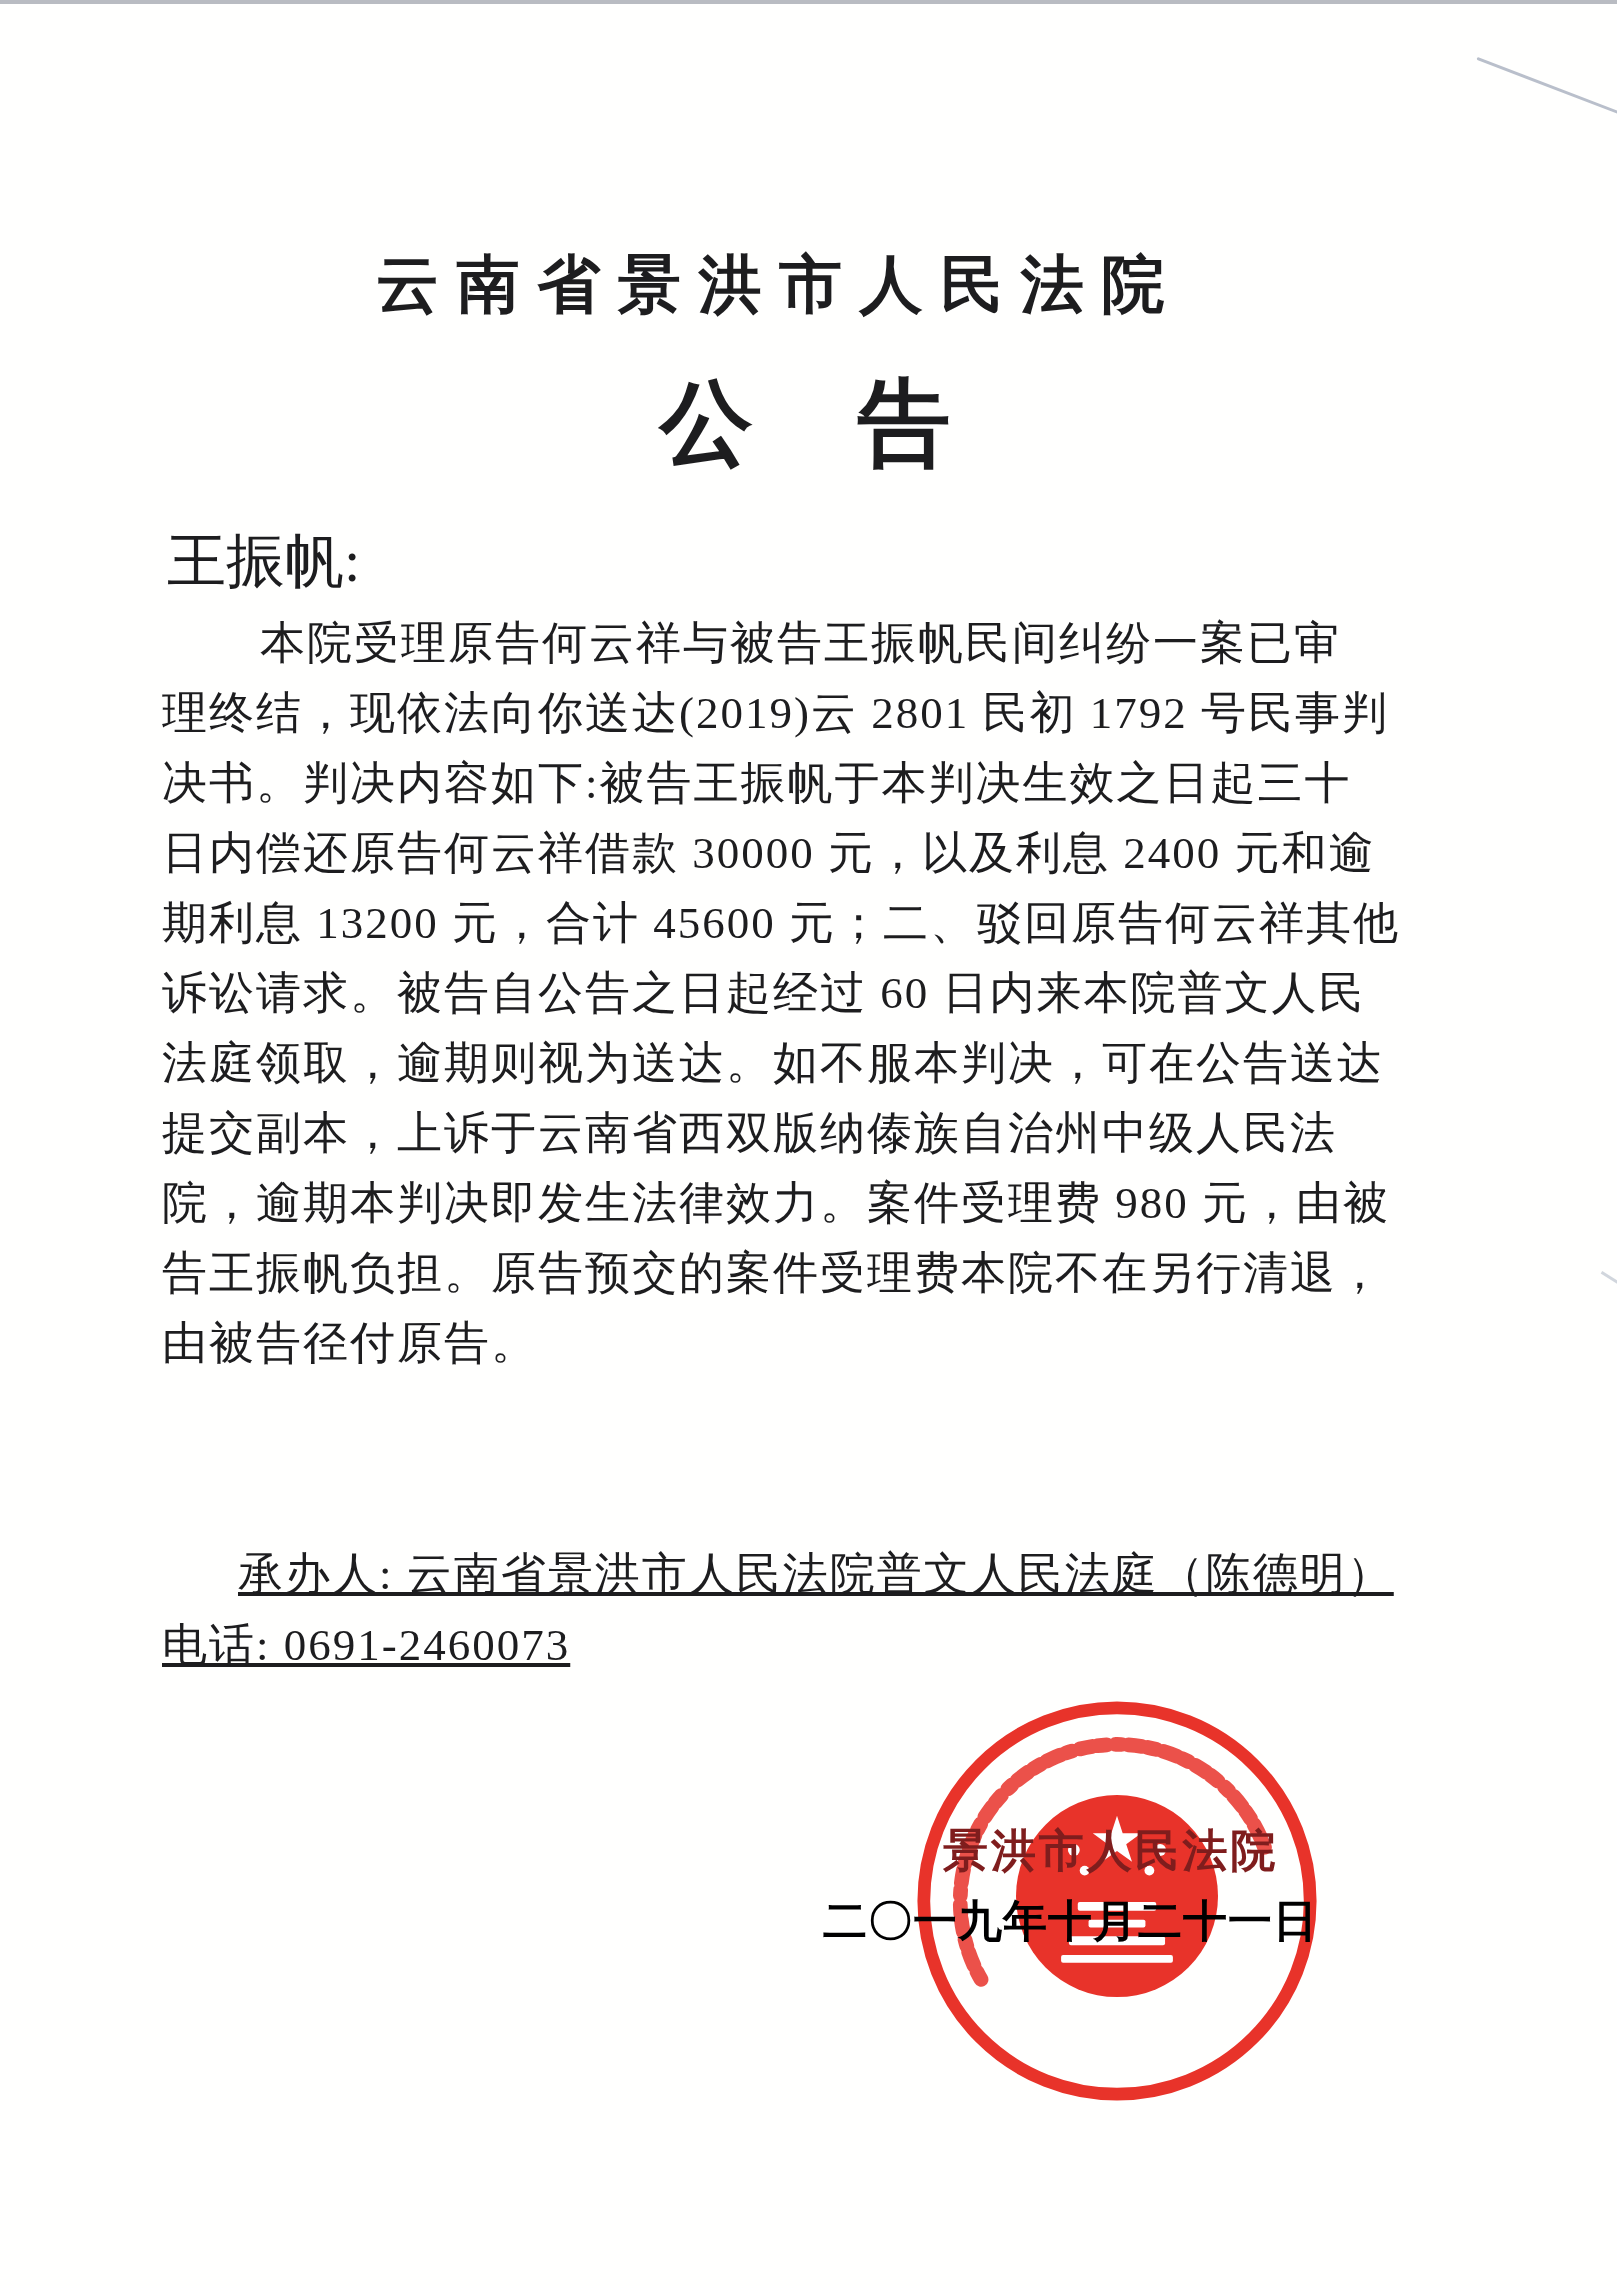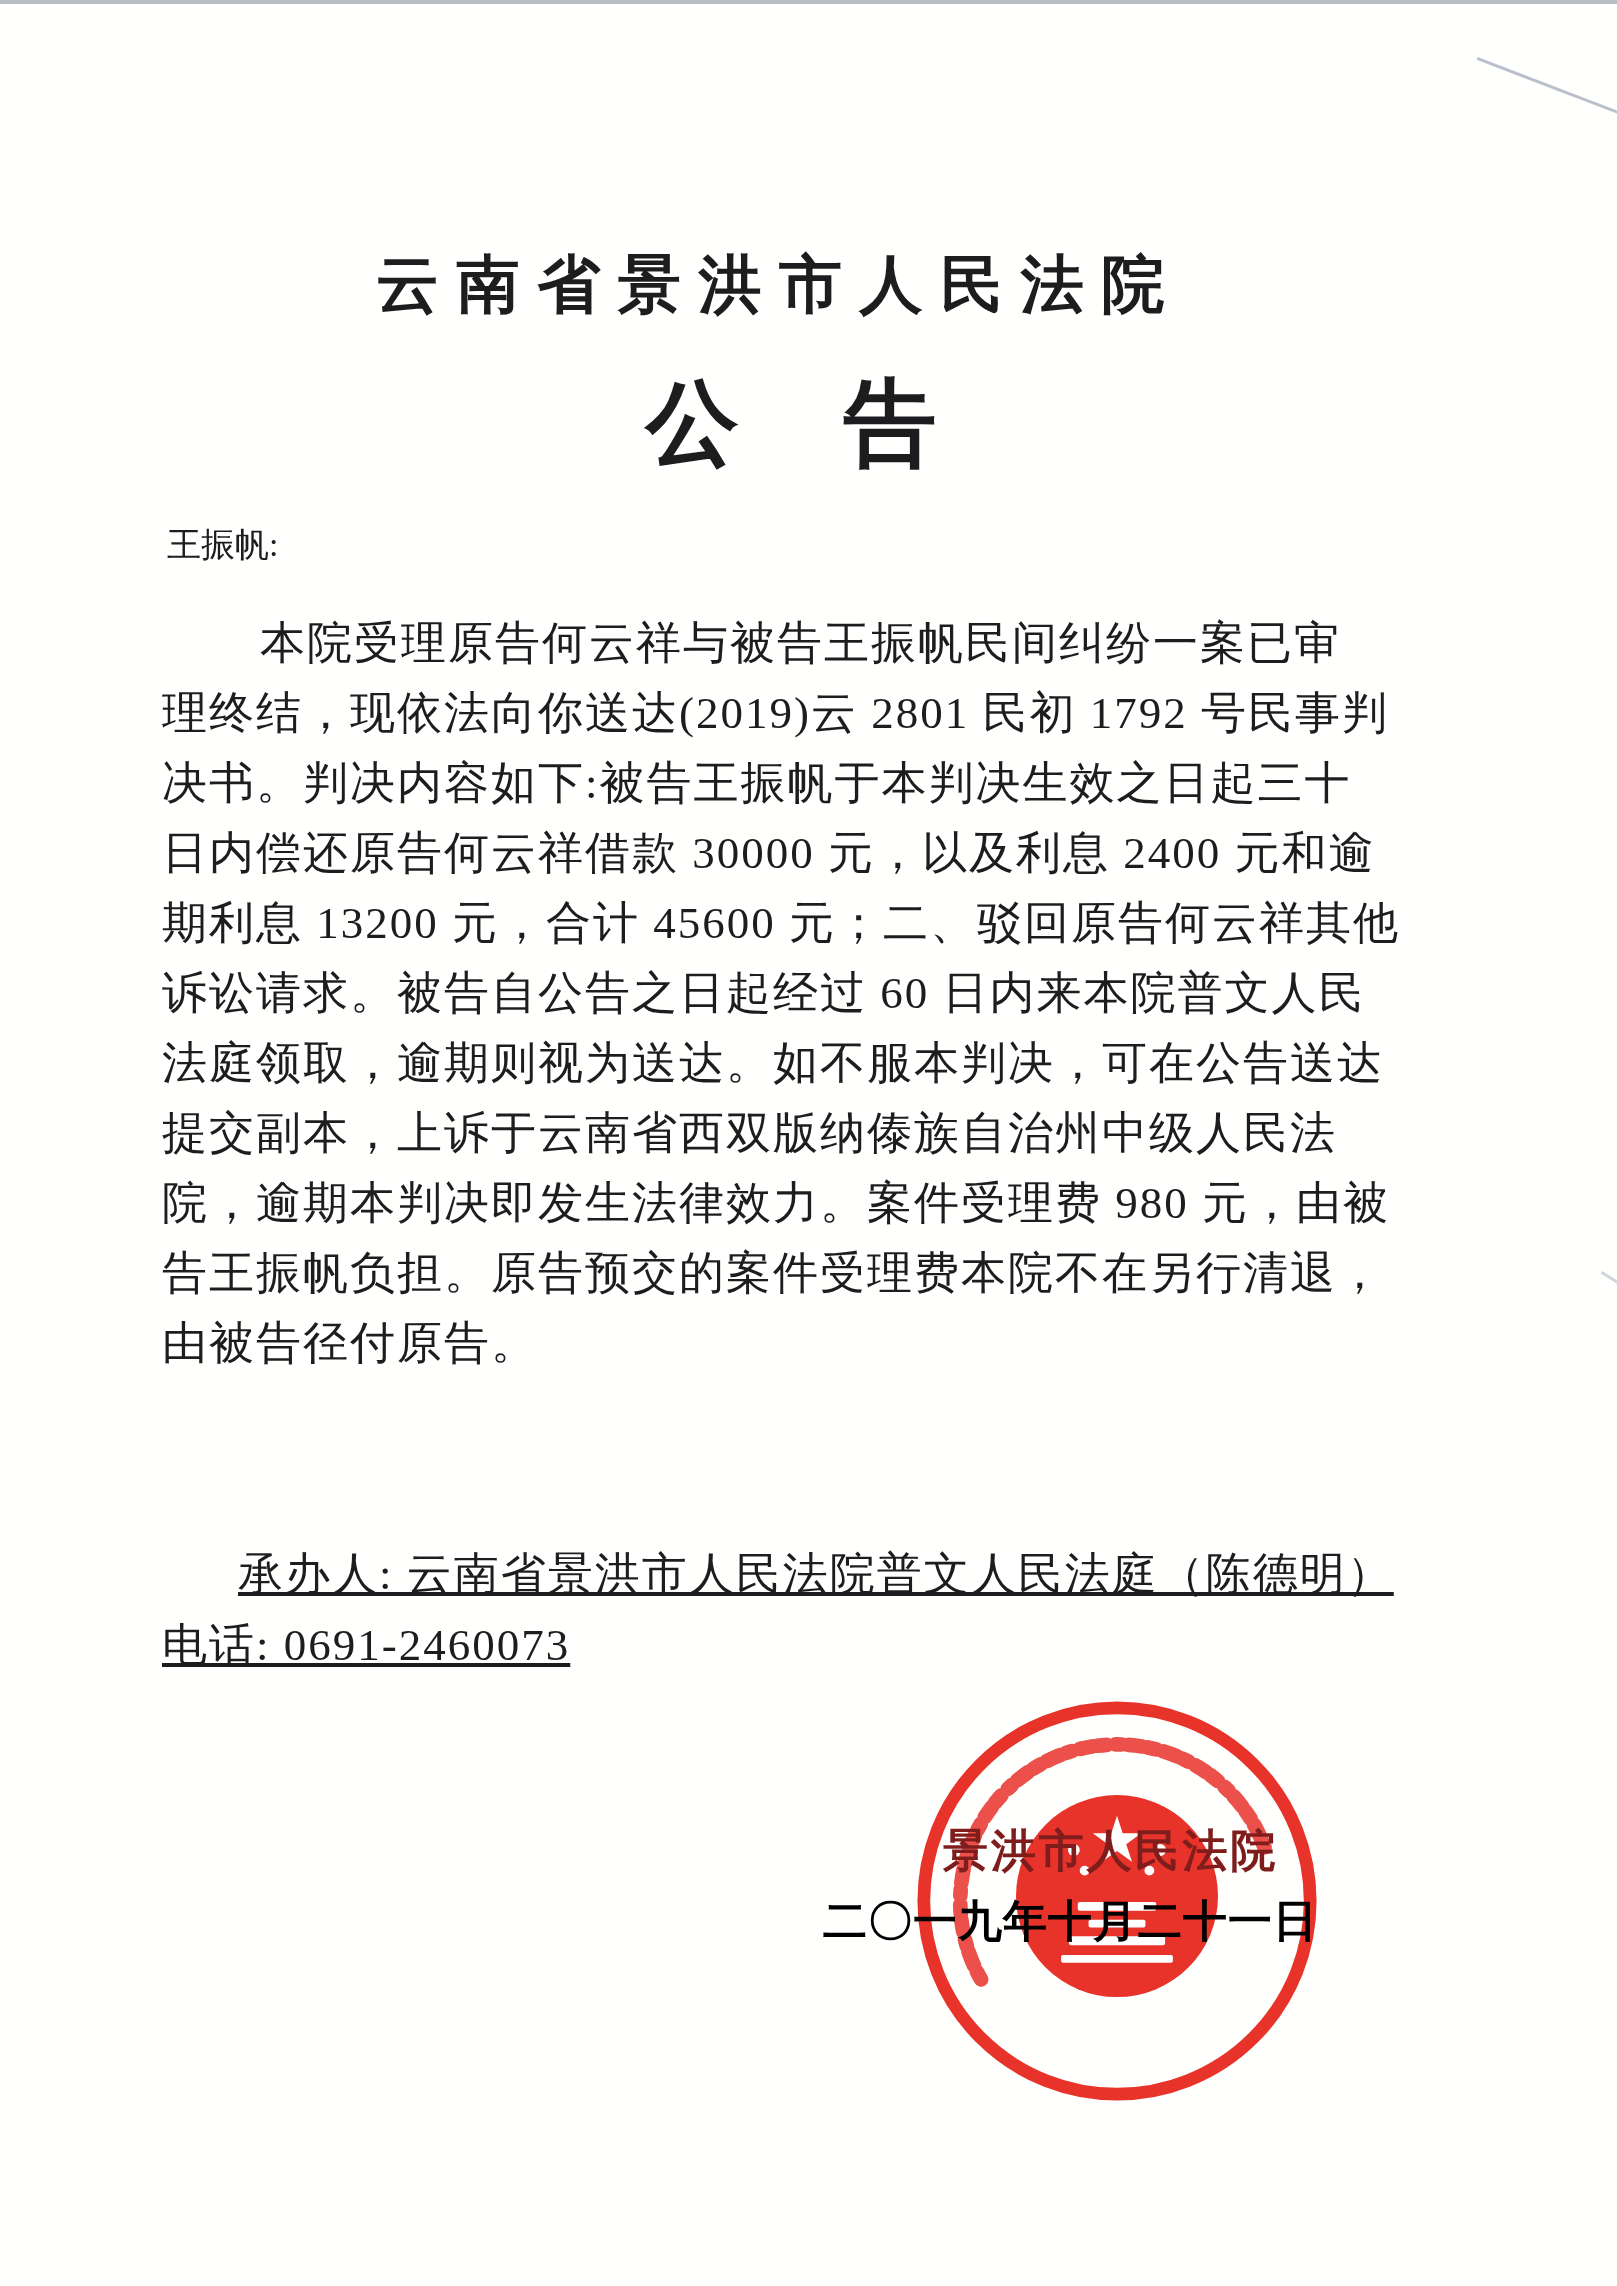--- a/index.html
+++ b/index.html
@@ -56,27 +56,28 @@
     position: absolute;
     top: 357px;
     left: 0;
     width: 1588px;
     margin: 0;
     text-align: center;
     font-size: 93px;
     font-weight: bold;
     letter-spacing: 5.9px;
     white-space: pre;
+    padding-left: 14px;
   }
   
   .recipient {
     position: absolute;
     left: 167px;
     top: 518px;
-    font-size: 34px;
+    font-size: 59px;
     white-space: pre;
   }
   .body-text {
     position: absolute;
     left: 162px;
     top: 604px;
     width: 1318px;
     font-size: 45px;
     line-height: 70px;
     letter-spacing: 2px;

